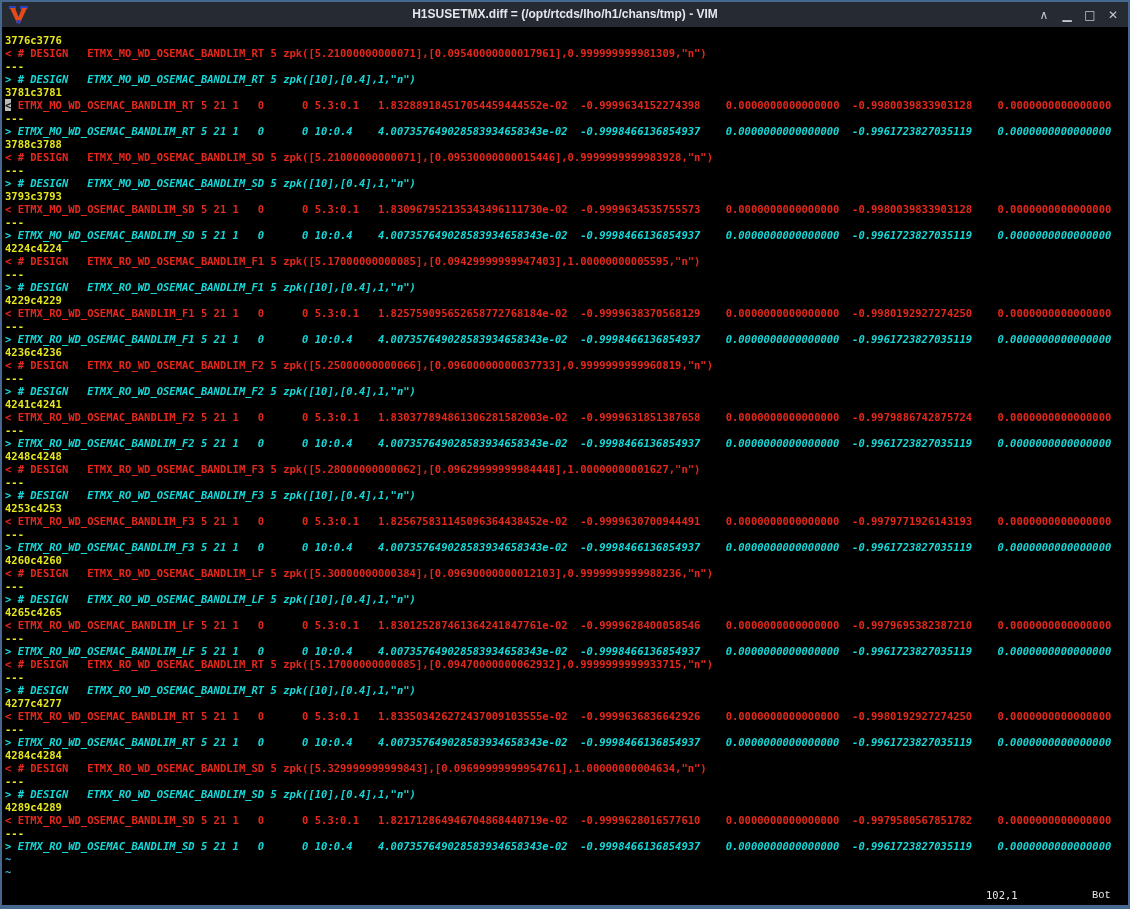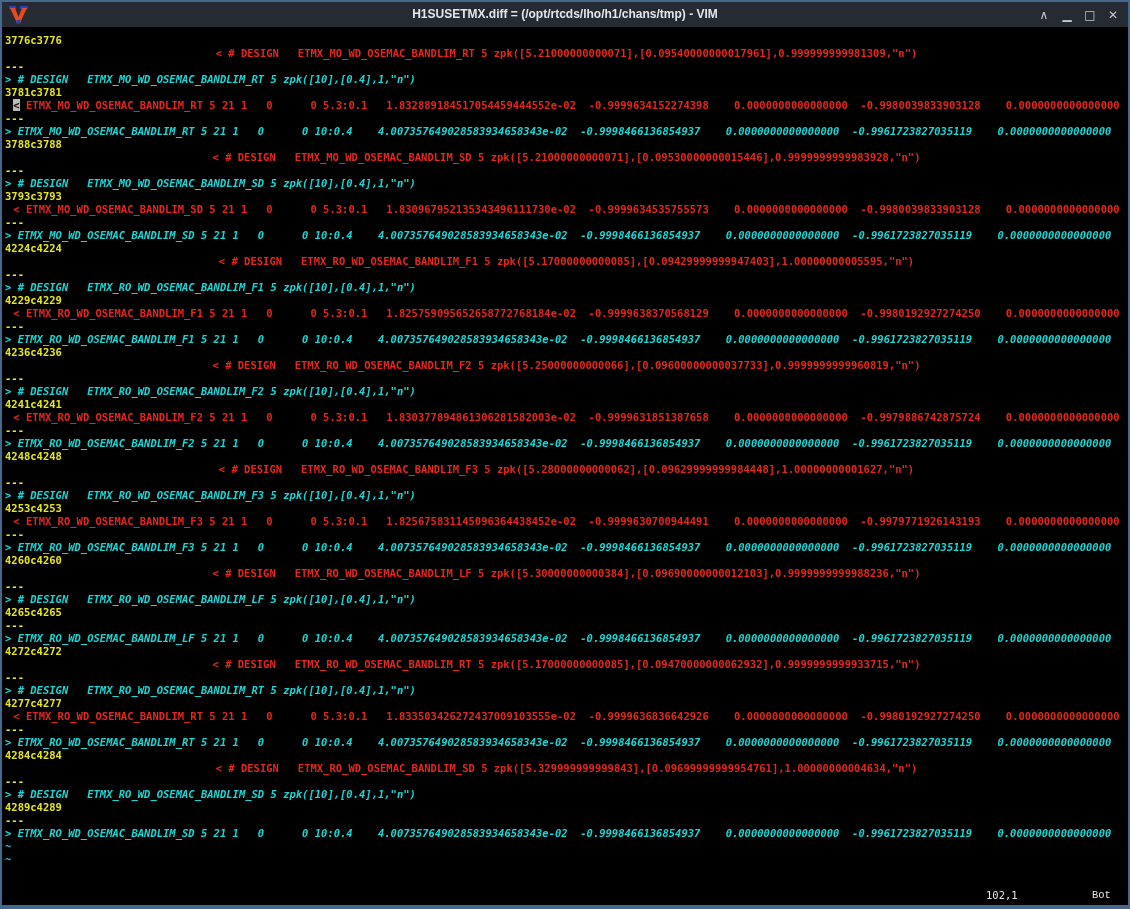--- a/index.html
+++ b/index.html
@@ -23,21 +23,21 @@
     padding-right:9px;color:#c3c8d0;font:12px "DejaVu Sans",sans-serif;
   }
   .winbtns span{cursor:default;display:inline-block;width:12px;text-align:center;}
   .content{
     position:relative;flex:1;background:#000;overflow:hidden;
     padding:7px 0 12px 3px;
     font:bold 10.5px "DejaVu Sans Mono",monospace;line-height:13px;
   }
   .ln{white-space:pre;height:13px;}
   .ln.y{color:#e7e71d;}
-  .ln.r{color:#e5281b;text-align:center;}
+  .ln.r{color:#e5281b;}
   .ln.c{color:#17d8d8;font-style:italic;}
   .ln.nt{color:#44aacc;}
   .cursor{background:#b9bcb9;color:#101010;}
   .ruler{
     position:absolute;bottom:3px;left:0;right:0;height:13px;
     color:#e6e6e6;font-weight:normal;
   }
   .ruler span{position:absolute;white-space:pre;}
   .ruler .pos{left:984px;}
   .ruler .bot{left:1090px;font-family:Liberation Mono, monospace;}
@@ -104,35 +104,36 @@
         <div class="ln c">&gt; # DESIGN   ETMX_RO_WD_OSEMAC_BANDLIM_F3 5 zpk([10],[0.4],1,"n")</div>
         <div class="ln y">4253c4253</div>
         <div class="ln r">&lt; ETMX_RO_WD_OSEMAC_BANDLIM_F3 5 21 1   0      0 5.3:0.1   1.825675831145096364438452e-02  -0.9999630700944491    0.0000000000000000  -0.9979771926143193    0.0000000000000000</div>
         <div class="ln y">---</div>
         <div class="ln c">&gt; ETMX_RO_WD_OSEMAC_BANDLIM_F3 5 21 1   0      0 10:0.4    4.007357649028583934658343e-02  -0.9998466136854937    0.0000000000000000  -0.9961723827035119    0.0000000000000000</div>
         <div class="ln y">4260c4260</div>
         <div class="ln r">&lt; # DESIGN   ETMX_RO_WD_OSEMAC_BANDLIM_LF 5 zpk([5.30000000000384],[0.09690000000012103],0.9999999999988236,"n")</div>
         <div class="ln y">---</div>
         <div class="ln c">&gt; # DESIGN   ETMX_RO_WD_OSEMAC_BANDLIM_LF 5 zpk([10],[0.4],1,"n")</div>
         <div class="ln y">4265c4265</div>
+        <div class="ln r">&lt; ETMX_RO_WD_OSEMAC_BANDLIM_LF 5 21 1   0      0 5.3:0.1   1.830125287461364241847761e-02  -0.9999628400058546    0.0000000000000000  -0.9979695382387210    0.0000000000000000</div>
         <div class="ln y">---</div>
         <div class="ln c">&gt; ETMX_RO_WD_OSEMAC_BANDLIM_LF 5 21 1   0      0 10:0.4    4.007357649028583934658343e-02  -0.9998466136854937    0.0000000000000000  -0.9961723827035119    0.0000000000000000</div>
-        <div class="ln y">4272c4272</div>
         <div class="ln r">&lt; # DESIGN   ETMX_RO_WD_OSEMAC_BANDLIM_RT 5 zpk([5.17000000000085],[0.09470000000062932],0.9999999999933715,"n")</div>
         <div class="ln y">---</div>
         <div class="ln c">&gt; # DESIGN   ETMX_RO_WD_OSEMAC_BANDLIM_RT 5 zpk([10],[0.4],1,"n")</div>
         <div class="ln y">4277c4277</div>
         <div class="ln r">&lt; ETMX_RO_WD_OSEMAC_BANDLIM_RT 5 21 1   0      0 5.3:0.1   1.833503426272437009103555e-02  -0.9999636836642926    0.0000000000000000  -0.9980192927274250    0.0000000000000000</div>
         <div class="ln y">---</div>
         <div class="ln c">&gt; ETMX_RO_WD_OSEMAC_BANDLIM_RT 5 21 1   0      0 10:0.4    4.007357649028583934658343e-02  -0.9998466136854937    0.0000000000000000  -0.9961723827035119    0.0000000000000000</div>
         <div class="ln y">4284c4284</div>
         <div class="ln r">&lt; # DESIGN   ETMX_RO_WD_OSEMAC_BANDLIM_SD 5 zpk([5.329999999999843],[0.09699999999954761],1.00000000004634,"n")</div>
         <div class="ln y">---</div>
         <div class="ln c">&gt; # DESIGN   ETMX_RO_WD_OSEMAC_BANDLIM_SD 5 zpk([10],[0.4],1,"n")</div>
         <div class="ln y">4289c4289</div>
+        <div class="ln r">&lt; ETMX_RO_WD_OSEMAC_BANDLIM_SD 5 21 1   0      0 5.3:0.1   1.821712864946704868440719e-02  -0.9999628016577610    0.0000000000000000  -0.9979580567851782    0.0000000000000000</div>
         <div class="ln y">---</div>
         <div class="ln c">&gt; ETMX_RO_WD_OSEMAC_BANDLIM_SD 5 21 1   0      0 10:0.4    4.007357649028583934658343e-02  -0.9998466136854937    0.0000000000000000  -0.9961723827035119    0.0000000000000000</div>
         <div class="ln nt">~</div>
         <div class="ln nt">~</div>
       </div>
     <div class="ruler">
       <span class="pos">102,1</span>
       <span class="bot">Bot</span>
     </div>
   </div>

